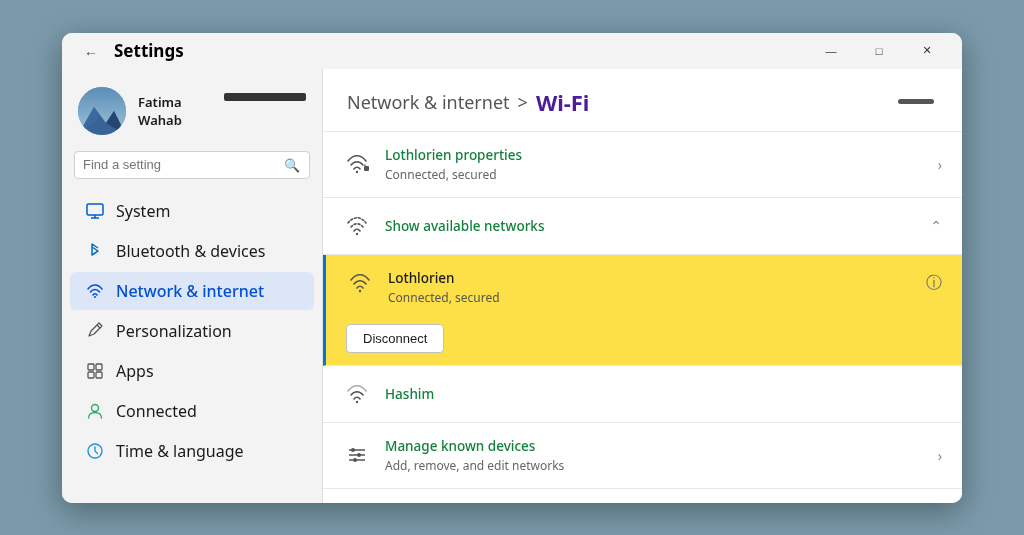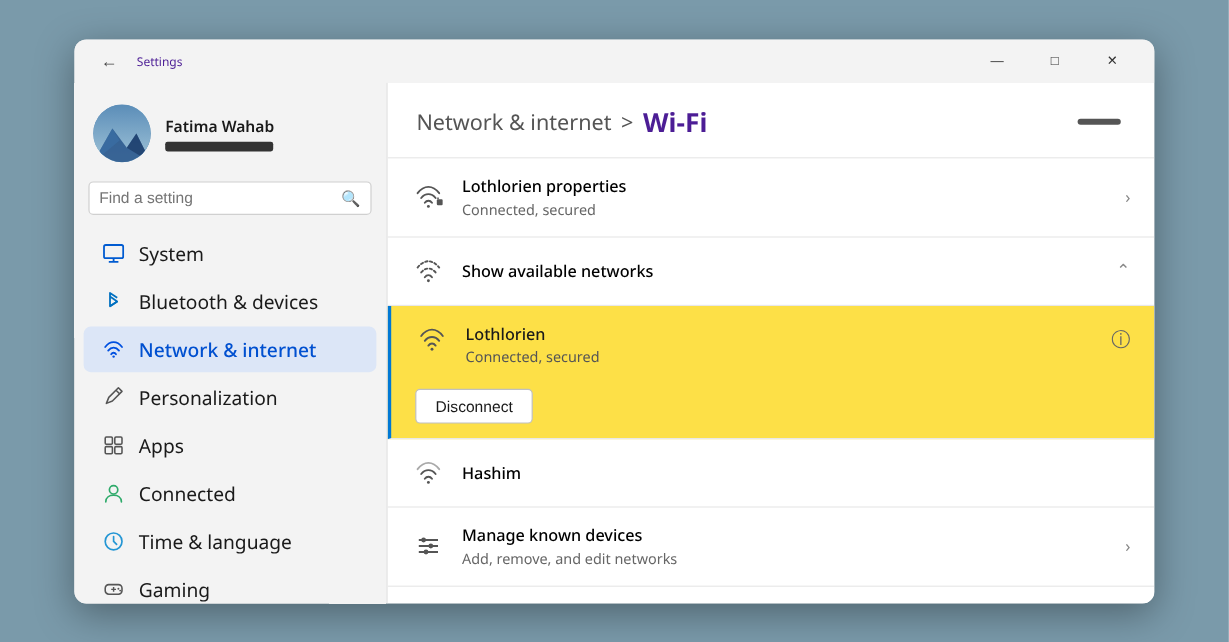--- a/index.html
+++ b/index.html
@@ -31,22 +31,23 @@
       background: #f3f3f3;
       padding: 0 12px 0 16px;
       flex-shrink: 0;
     }
     .titlebar-left {
       display: flex;
       align-items: center;
       gap: 10px;
     }
     .titlebar-title {
-      font-size: 10px;
-      color: #4c1d95;
+      font-size: 17px;
+      color: #000000;
+      font-weight: bold;
     }
     .titlebar-back {
       cursor: pointer;
       font-size: 14px;
       color: #444;
       background: none;
       border: none;
       padding: 2px 6px;
       border-radius: 4px;
     }
@@ -97,21 +98,21 @@
       display: flex;
       align-items: center;
       justify-content: center;
     }
     .avatar-mountain {
       width: 100%;
       height: 100%;
     }
     .user-info {
       display: flex;
-      flex-direction: column;
+      flex-direction: row;
       gap: 4px;
     }
     .user-name {
       font-size: 13px;
       font-weight: 600;
       color: #1a1a1a;
     }
     .user-email-bar {
       width: 90px;
       height: 8px;
@@ -222,21 +223,21 @@
       justify-content: center;
       flex-shrink: 0;
       color: #555;
       font-size: 18px;
     }
     .section-text {
       flex: 1;
     }
     .section-title {
       font-size: 13.5px;
-      color: #000000;
+      color: #15803d;
       font-weight: 500;
     }
     .section-subtitle {
       font-size: 12px;
       color: #666;
       margin-top: 2px;
     }
     .section-arrow {
       color: #888;
       font-size: 14px;
@@ -413,32 +414,20 @@
       <div class="nav-item">
         <div class="nav-icon">
           <svg width="18" height="18" viewBox="0 0 18 18" fill="none">
             <circle cx="9" cy="9" r="7" stroke="#2496d4" stroke-width="1.4" fill="none"></circle>
             <path d="M9 5v4l2.5 2.5" stroke="#2496d4" stroke-width="1.4" stroke-linecap="round"></path>
           </svg>
         </div>
         <span>Time &amp; language</span>
       </div>
 
-      <div class="nav-item">
-        <div class="nav-icon">
-          <svg width="18" height="18" viewBox="0 0 18 18" fill="none">
-            <rect x="2" y="5" width="14" height="8" rx="3" stroke="#555" stroke-width="1.3" fill="none"></rect>
-            <line x1="9" y1="7" x2="9" y2="11" stroke="#555" stroke-width="1.2"></line>
-            <line x1="7" y1="9" x2="11" y2="9" stroke="#555" stroke-width="1.2"></line>
-            <circle cx="13" cy="8.5" r="0.8" fill="#555"></circle>
-            <circle cx="14.5" cy="10" r="0.8" fill="#555"></circle>
-          </svg>
-        </div>
-        <span>Gaming</span>
-      </div>
     </div>
 
     <div class="main-content">
 
       <div class="page-header">
         <div class="breadcrumb">
           <span class="breadcrumb-parent">Network &amp; internet</span>
           <span class="breadcrumb-separator">&gt;</span>
           <span class="breadcrumb-current">Wi-Fi</span>
         </div>

